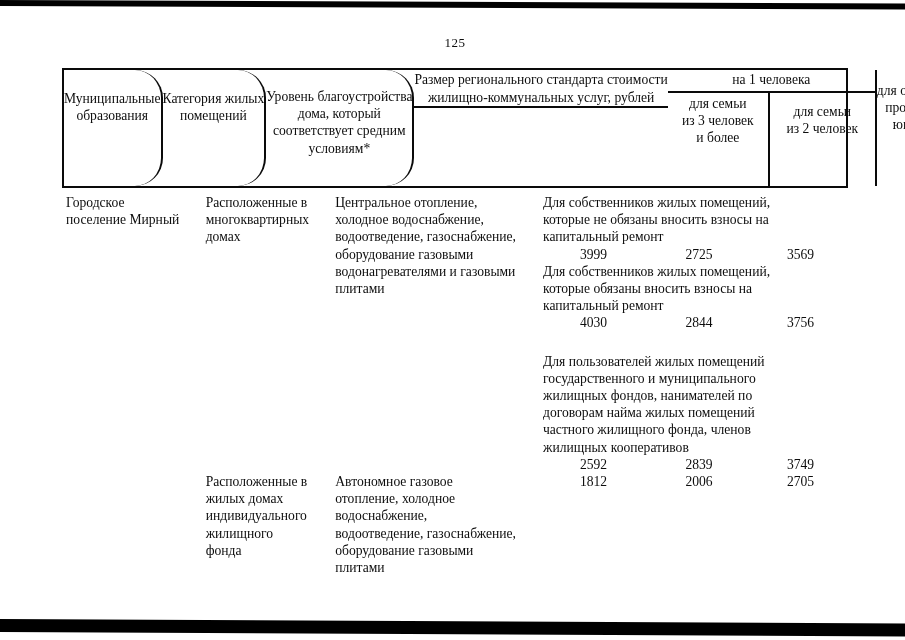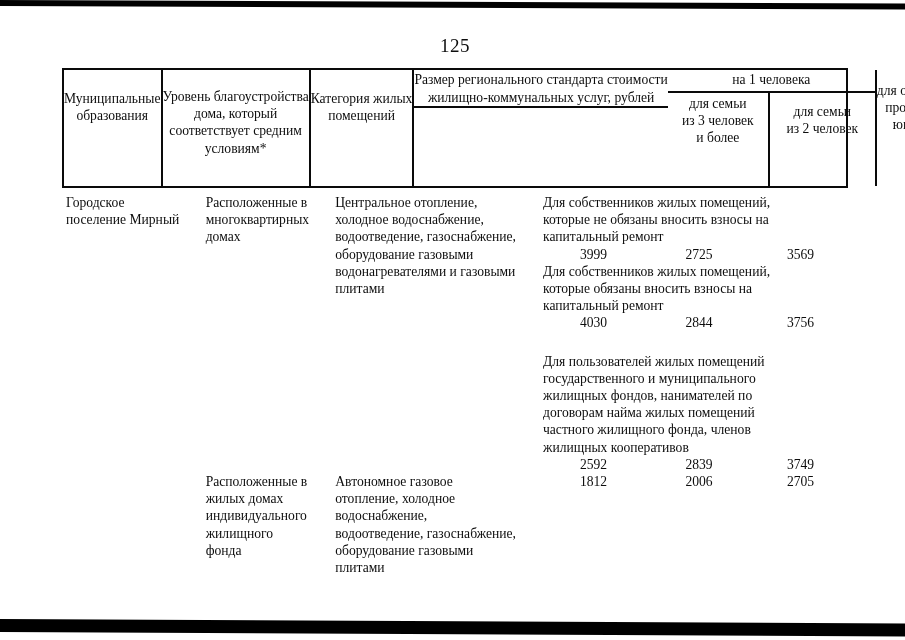--- a/index.html
+++ b/index.html
@@ -7,28 +7,28 @@
     position:relative; width:905px; height:640px; background:#ffffff;
     overflow:hidden; font-family:"Liberation Serif","DejaVu Serif",serif;
     color:#0d0d0d; margin:0 auto;
   }
   .scanbar { position:absolute; left:-4px; width:913px; background:#000; }
   .scanbar.top { top:0; height:6px; transform:rotate(0.22deg); transform-origin:left top; }
   .scanbar.bottom { top:619px; height:13px; transform:rotate(0.28deg); transform-origin:left top; }
 
   .pagenum {
     position:absolute; top:35px; left:62px; width:786px;
-    text-align:center; font-size:19px; letter-spacing:0.5px;
+    text-align:center; font-size:13px; letter-spacing:0.5px;
   }
 
   .tbl { position:absolute; left:62px; top:68px; width:786px; font-size:13.6px; line-height:17.2px; }
 
   
   .thead { display:flex; border:2px solid #0a0a0a; height:120px; box-sizing:border-box; background:#fff; }
-  .hc { box-sizing:border-box; border-right:2px solid #0a0a0a; text-align:center; white-space:pre; }
+  .hc { box-sizing:border-box; border-right:2px solid #0a0a0a; text-align:center; white-space:pre;border-radius:28px; }
   .hc.c1 { width:139px; padding-top:20px; }
   .hc.c2 { width:127px; padding-top:20px; }
   .hc.c3 { width:212px; padding-top:18px; }
   .hc4 { flex:1; display:flex; flex-direction:row; box-sizing:border-box; }
   .hc4-title { height:38px; border-bottom:2px solid #0a0a0a; box-sizing:border-box; text-align:center; white-space:pre; padding-top:1px; line-height:17.8px; }
   .hc4-bottom { flex:1; display:flex; }
   .hc4-left { width:209px; border-right:2px solid #0a0a0a; box-sizing:border-box; display:flex; flex-direction:column; }
   .hc4-pp { height:23px; border-bottom:2px solid #0a0a0a; box-sizing:border-box; text-align:center; line-height:20px; }
   .hc4-sub { flex:1; display:flex; }
   .hc4-f3 { width:102px; border-right:2px solid #0a0a0a; box-sizing:border-box; text-align:center; white-space:pre; line-height:16.8px; padding-top:3px; }
@@ -61,26 +61,26 @@
 
   <div class="scanbar top"></div>
 
   <div class="pagenum">125</div>
 
   <div class="tbl">
 
     <div class="thead">
       <div class="hc c1">Муниципальные
 образования</div>
+      <div class="hc c2">Категория жилых
+помещений</div>
       <div class="hc c3">Уровень благоустройства
 дома, который
 соответствует средним
 условиям*</div>
-      <div class="hc c2">Категория жилых
-помещений</div>
       <div class="hc4">
         <div class="hc4-title">Размер регионального стандарта стоимости
 жилищно-коммунальных услуг, рублей</div>
         <div class="hc4-bottom">
           <div class="hc4-left">
             <div class="hc4-pp">на 1 человека</div>
             <div class="hc4-sub">
               <div class="hc4-f3">для семьи
 из 3 человек
 и более</div>

